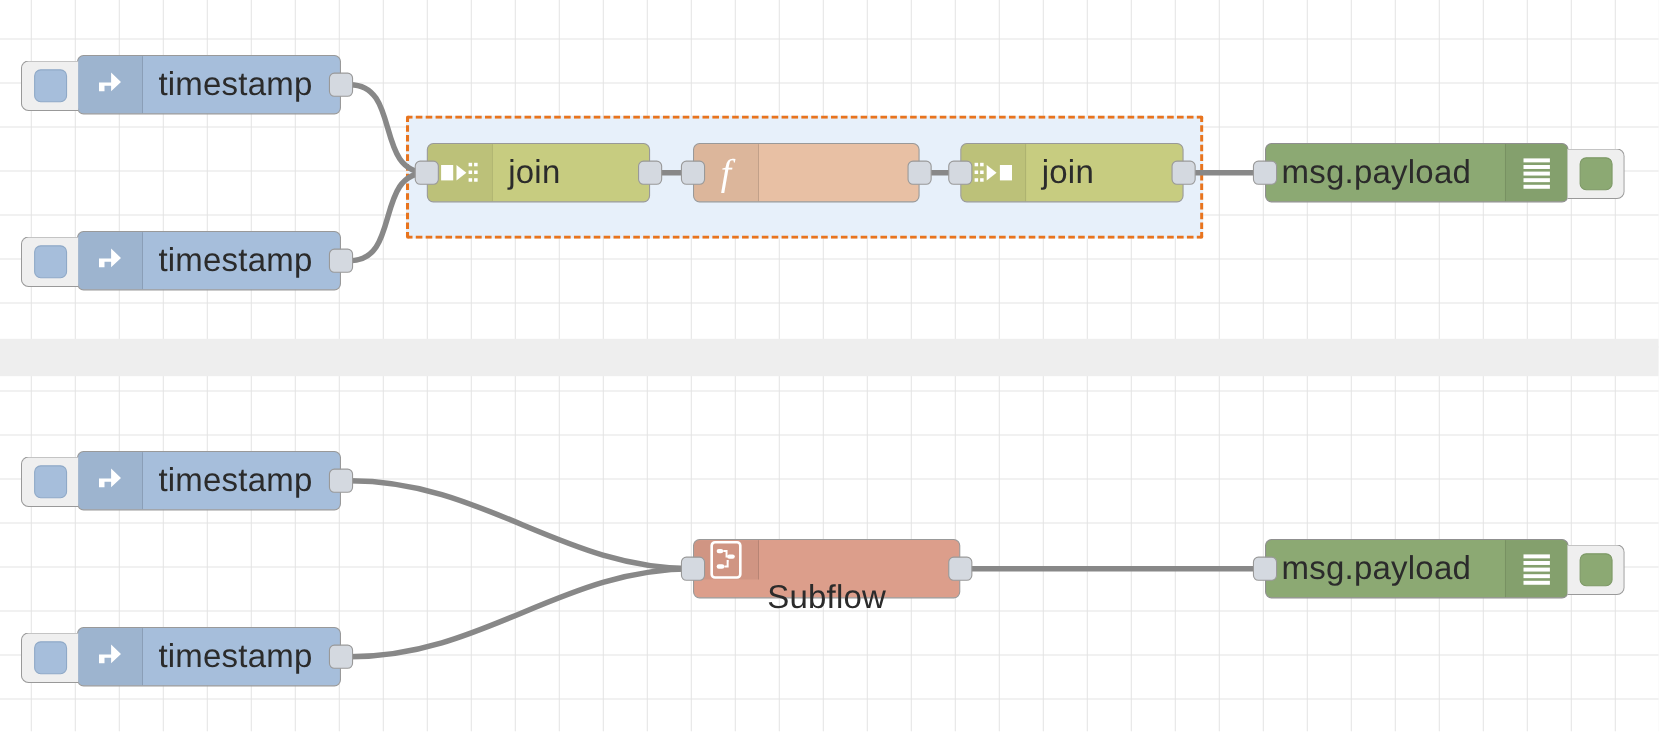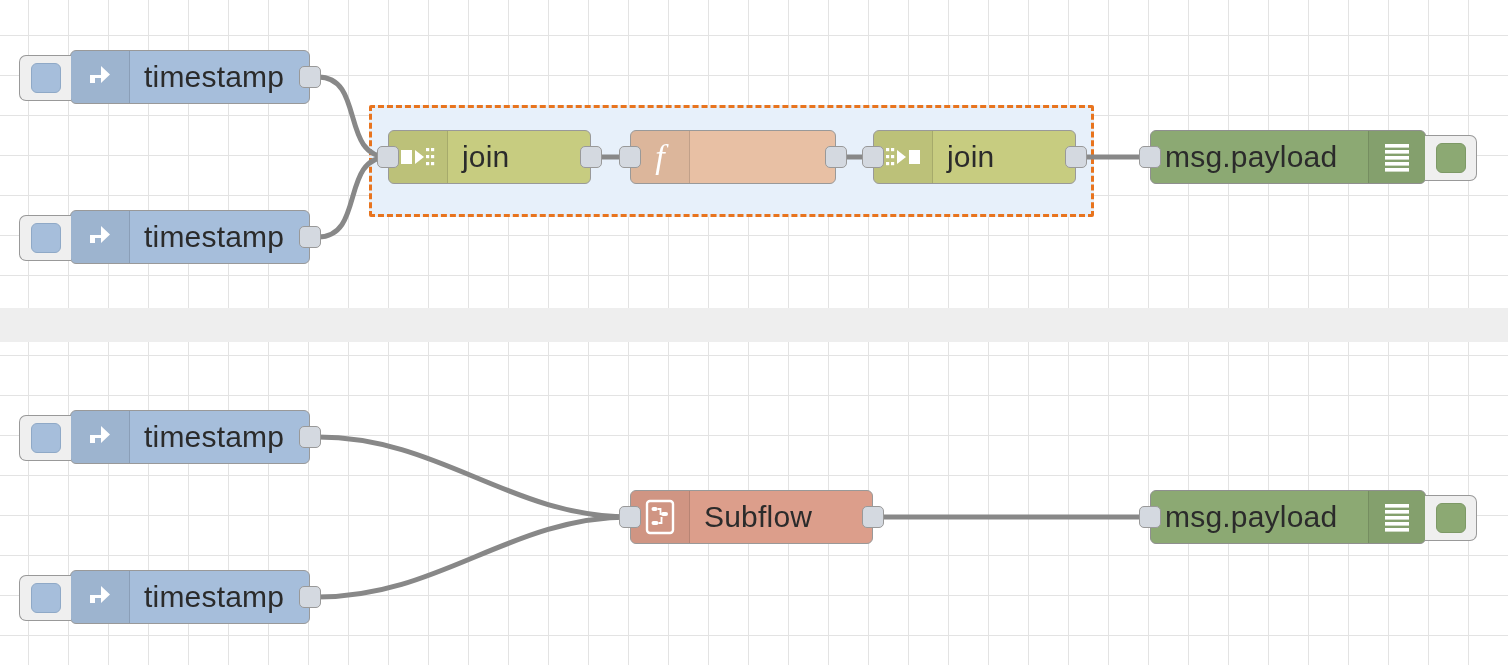--- a/index.html
+++ b/index.html
@@ -326,21 +326,21 @@
     </div>
     <div class="node-icon-box">
       <svg class="glyph" width="32" height="32" viewBox="0 0 32 32">
         <path d="M6 10 h11 v-5 l9 8.5 -9 8.5 v-5 h-6 v5 h-5 v-8 h11 v-4 h-11 z" fill="#ffffff"></path>
       </svg>
     </div>
     <div class="node-label left">timestamp</div>
     <div class="port port-out"></div>
   </div>
 
-  <div class="node node-subflow" style="left:630px; top:490px; width:243px;">
+  <div class="node node-subflow" style="left:630px; top:490px; width:243px;flex-direction:column;">
     <div class="node-icon-box">
       <svg class="glyph" width="32" height="36" viewBox="0 0 32 36">
         <rect x="3" y="2" width="26" height="32" rx="3" ry="3" fill="none" stroke="#ffffff" stroke-width="2.4"></rect>
         <rect x="7.5" y="8" width="6" height="4" rx="2" ry="2" fill="#ffffff"></rect>
         <rect x="17" y="13" width="7" height="4" rx="2" ry="2" fill="#ffffff"></rect>
         <rect x="7.5" y="22" width="7" height="4" rx="2" ry="2" fill="#ffffff"></rect>
         <path d="M13.5 10 h3 v5 h1" fill="none" stroke="#ffffff" stroke-width="1.8"></path>
         <path d="M14.5 24 h3 v-5 h1" fill="none" stroke="#ffffff" stroke-width="1.8"></path>
       </svg>
     </div>

